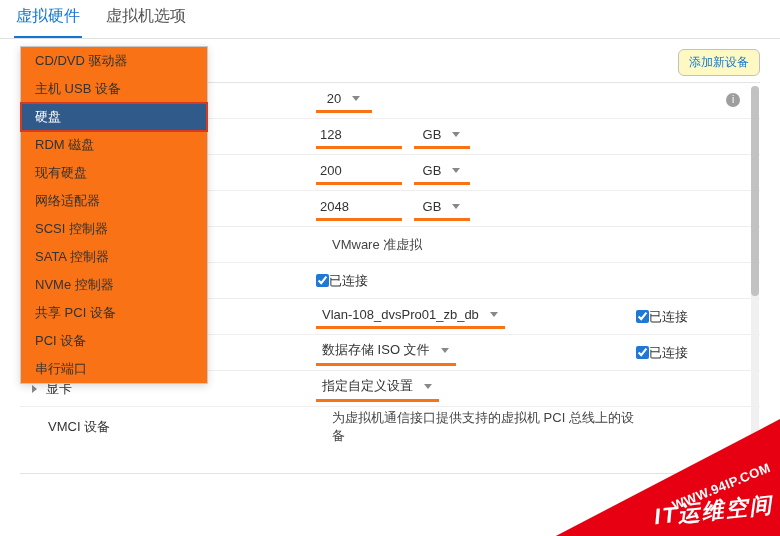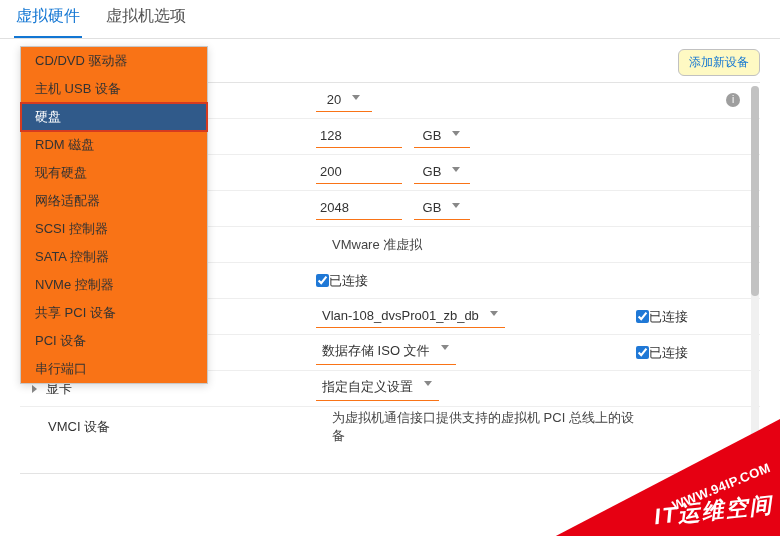--- a/index.html
+++ b/index.html
@@ -53,22 +53,22 @@
   .chev::before {
     content:""; position:absolute; left:2px; top:1px;
     border-left: 5px solid #888; border-top: 4px solid transparent; border-bottom: 4px solid transparent;
   }
   .asterisk { color: #333; margin-left: 2px; }
   .label-text { color: #333; }
   .label-area.indent { padding-left: 22px; }
 
   .value-area { flex: 1; display: flex; align-items: center; gap: 12px; }
   .input-cell {
-    display: inline-flex; 
-    border-bottom: 1px solid #f97316; padding: 2px 4px 4px;
+    display: inline-flex; align-items: center;
+    border-bottom: 3px solid #f97316; padding: 2px 4px 4px;
     min-width: 56px; justify-content: center; gap: 10px;
   }
   .input-cell.wide { min-width: 86px; justify-content: flex-start; }
   .input-cell.wider { min-width: 176px; justify-content: space-between; padding: 2px 6px 4px; }
   .caret { width: 10px; height: 10px; position: relative; flex-shrink:0; }
   .caret::before {
     content:""; position:absolute; left:1px; top:3px;
     border-top: 5px solid #888; border-left:4px solid transparent; border-right:4px solid transparent;
   }
   .plain-text { color: #444; margin-left: 16px; }

